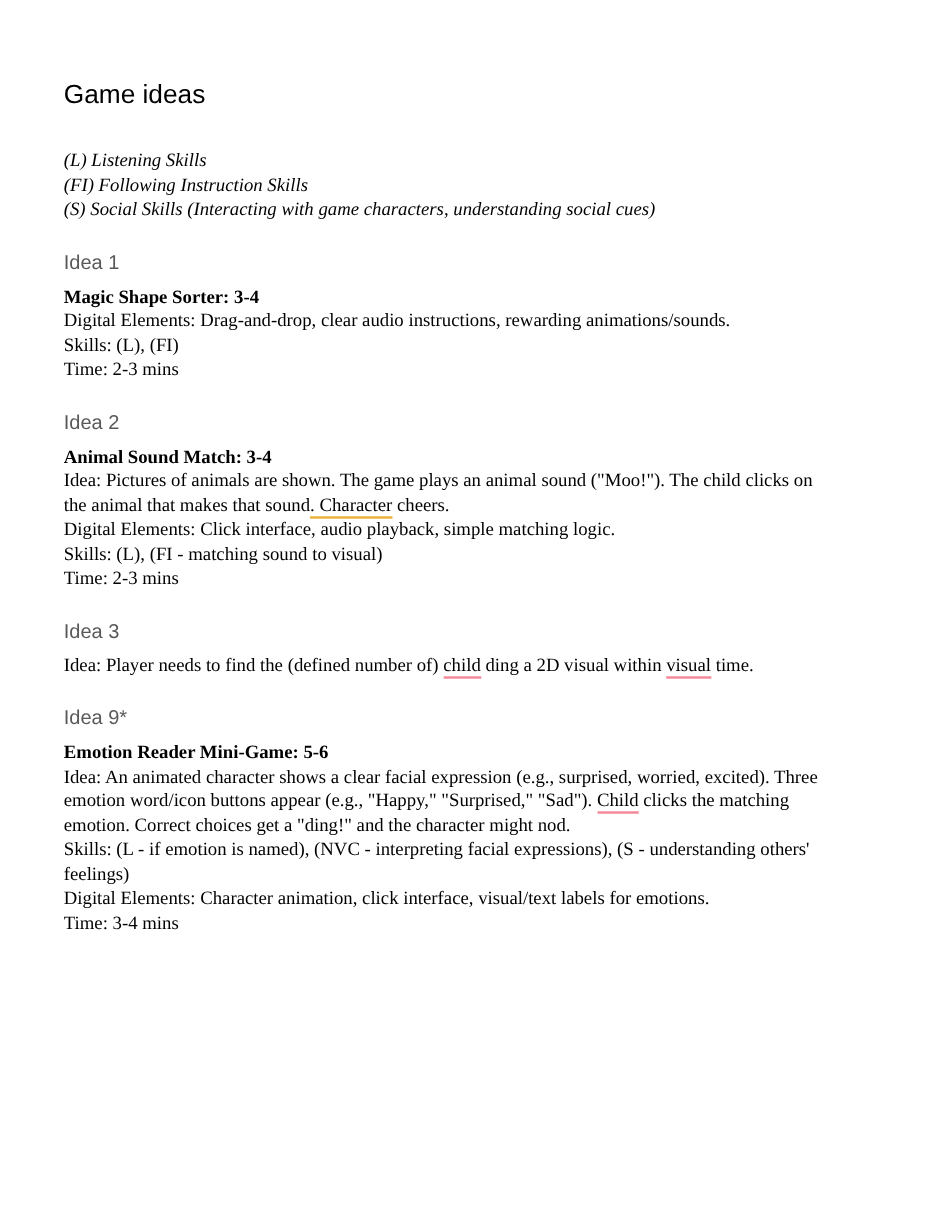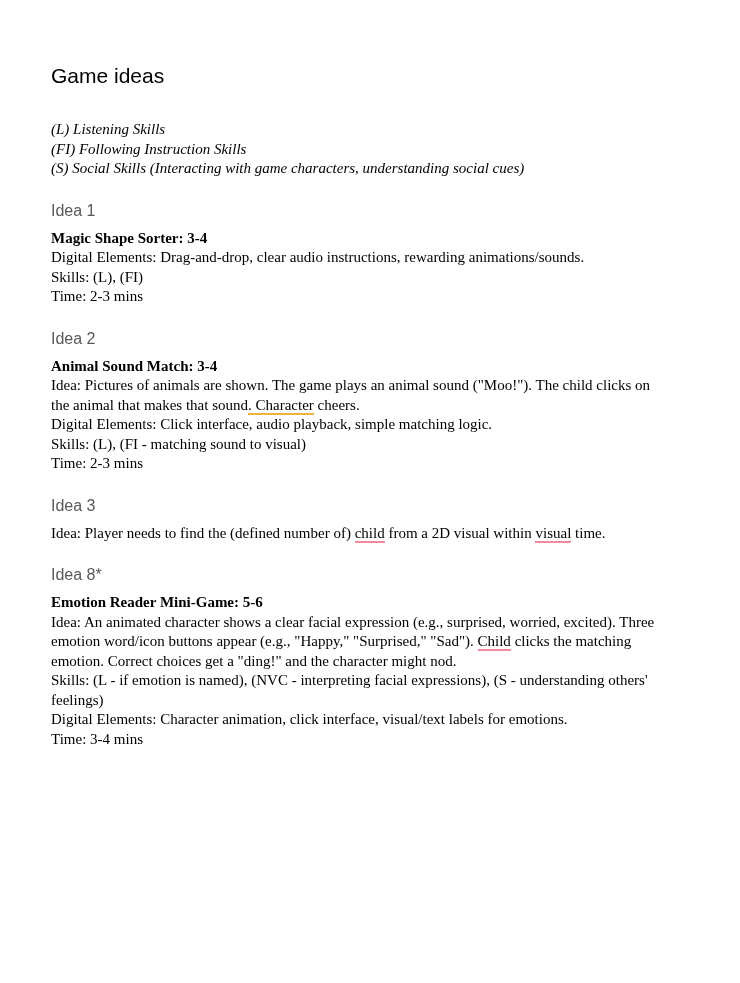--- a/index.html
+++ b/index.html
@@ -72,24 +72,24 @@
         <section>
           <h2 class="section-heading">Idea 2</h2>
           <p class="body-line"><strong>Animal Sound Match: 3-4</strong></p>
           <p class="body-line"><span>Idea: Pictures of animals are shown. The game plays an animal sound ("Moo!"). The child clicks on the animal that makes that sound</span><span class="sug sug-yellow">. Character</span><span> cheers.</span></p>
           <p class="body-line"><span>Digital Elements: Click interface, audio playback, simple matching logic.</span></p>
           <p class="body-line"><span>Skills: (L), (FI - matching sound to visual)</span></p>
           <p class="body-line"><span>Time: 2-3 mins</span></p>
         </section>
         <section>
           <h2 class="section-heading">Idea 3</h2>
-          <p class="body-line"><span>Idea: Player needs to find the (defined number of) </span><span class="sug sug-pink">child</span><span> from a 2D visual within </span><span class="sug sug-pink">visual</span><span> time.</span></p>
+          <p class="body-line"><span>Idea: Player needs to find the (defined number of) </span><span class="sug sug-pink">child</span><span> ding a 2D visual within </span><span class="sug sug-pink">visual</span><span> time.</span></p>
         </section>
         <section>
-          <h2 class="section-heading">Idea 8*</h2>
+          <h2 class="section-heading">Idea 9*</h2>
           <p class="body-line"><strong>Emotion Reader Mini-Game: 5-6</strong></p>
           <p class="body-line"><span>Idea: An animated character shows a clear facial expression (e.g., surprised, worried, excited). Three emotion word/icon buttons appear (e.g., "Happy," "Surprised," "Sad"). </span><span class="sug sug-pink">Child</span><span> clicks the matching emotion. Correct choices get a "ding!" and the character might nod.</span></p>
           <p class="body-line"><span>Skills: (L - if emotion is named), (NVC - interpreting facial expressions), (S - understanding others' feelings)</span></p>
           <p class="body-line"><span>Digital Elements: Character animation, click interface, visual/text labels for emotions.</span></p>
           <p class="body-line"><span>Time: 3-4 mins</span></p>
         </section>
       </div>
   </div>
 </div>
 

